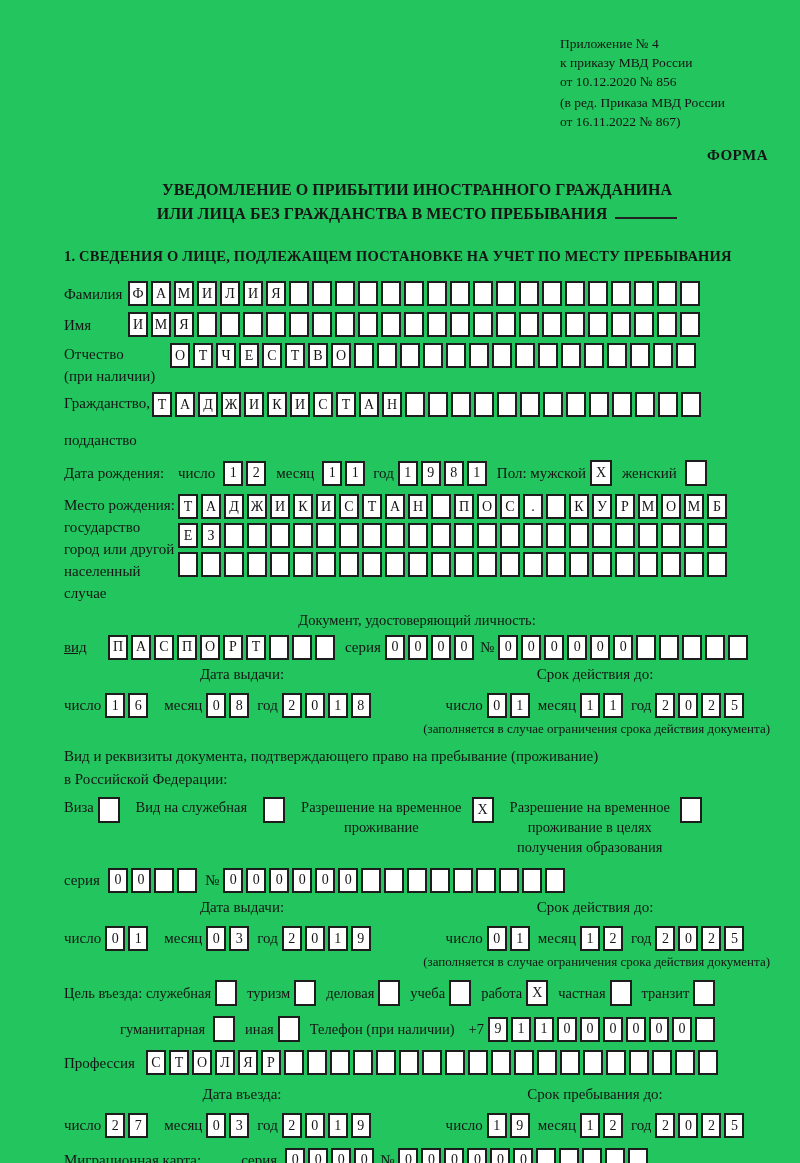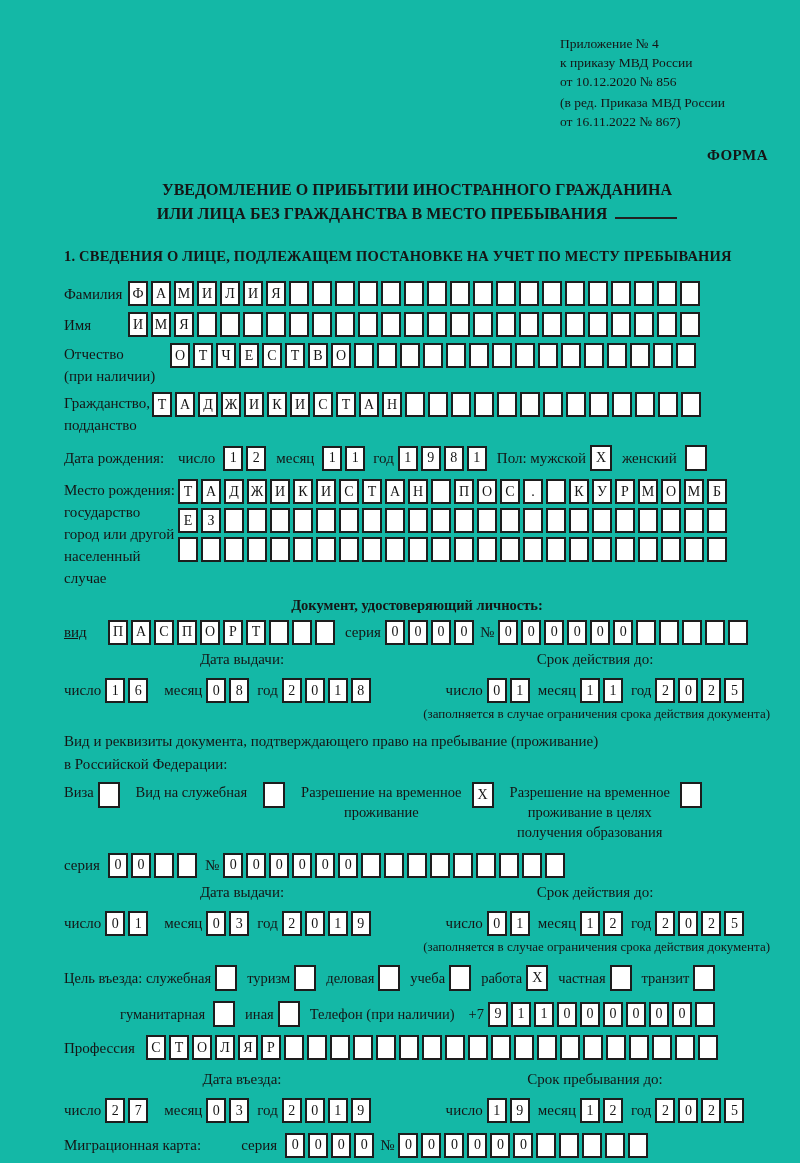--- a/index.html
+++ b/index.html
@@ -1,18 +1,18 @@
 <!DOCTYPE html>
 <html><head>
 <meta charset="utf-8">
 <style>
   html,body { margin:0; padding:0; background:#fff; }
   .page {
     width:800px; height:1163px; box-sizing:border-box;
-    background:#14b8a6; color:#151515;
+    background:#22c55e; color:#151515;
     font-family:"Liberation Serif","DejaVu Serif",serif;
     padding:34px 30px 20px 64px;
     overflow:hidden; position:relative;
   }
   
   .hdr-block { margin-left:496px; font-size:13.5px; line-height:19px; }
   .hdr-block .sub { margin-top:2px; }
   .forma { text-align:right; font-weight:bold; font-size:15px; letter-spacing:.5px; margin:16px 2px 0 0; }
   .title { text-align:center; font-weight:bold; font-size:16px; line-height:24px; margin-top:14px; }
   .title-underline { display:inline-block; width:62px; border-bottom:2px solid #222; height:14px; margin-left:8px; }
@@ -24,28 +24,28 @@
   .lbl2 { font-size:15px; line-height:22px; flex-shrink:0; }
   .cells { display:flex; gap:3px; flex-wrap:nowrap; }
   .cell {
     width:20px; height:25px; box-sizing:border-box;
     border:2px solid #1d1d1d; background:#fff;
     display:flex; align-items:center; justify-content:center;
     font-size:14px; line-height:1; flex-shrink:0;
   }
   .cb .cell { width:22px; height:26px; }
 
-  .w64{width:64px;} .w72{width:78px;} .w100{width:106px;} .w88{width:88px;} .w114{width:114px;}
+  .w64{width:64px;} .w72{width:78px;} .w100{width:106px;} .w88{width:88px;gap:15px;} .w114{width:114px;}
   .ml4{margin-left:4px;} .ml6{margin-left:6px;} .ml8{margin-left:8px;} .ml10{margin-left:10px;}
   .ml16{margin-left:16px;}
 
   .stack { display:flex; flex-direction:column; }
   .gap5 > * + * { margin-top:4px; }
 
-  .center-bold { text-align:center; font-weight:bold; font-size:14.5px; margin-top:8px; }
+  .center-bold { text-align:center; font-weight:normal; font-size:14.5px; margin-top:8px; }
 
   .dates { display:flex; margin-top:6px; }
   .dates .col { display:flex; flex-direction:column;gap:8px; }
   .dates .col-l { width:356px; }
   .dates .col-r { flex:1; }
   .dates .hd { text-align:center; font-size:15px; margin-bottom:2px; }
   .dgrp { display:flex; align-items:center; }
   .dgrp .t { font-size:15px; margin-right:4px; }
   .note-r { text-align:right; font-size:13px; margin-top:3px; }
 

